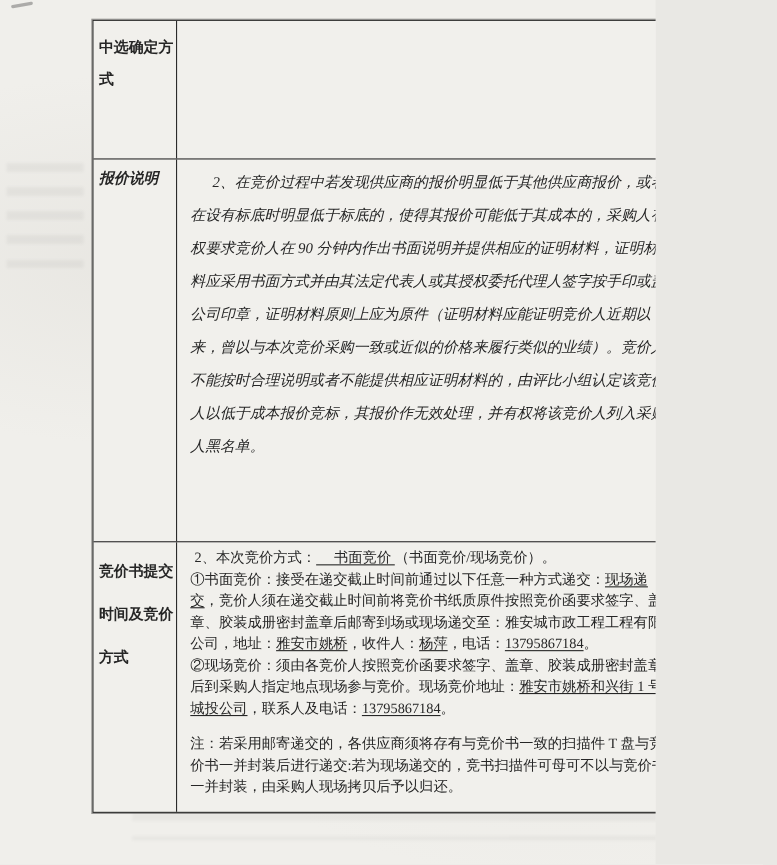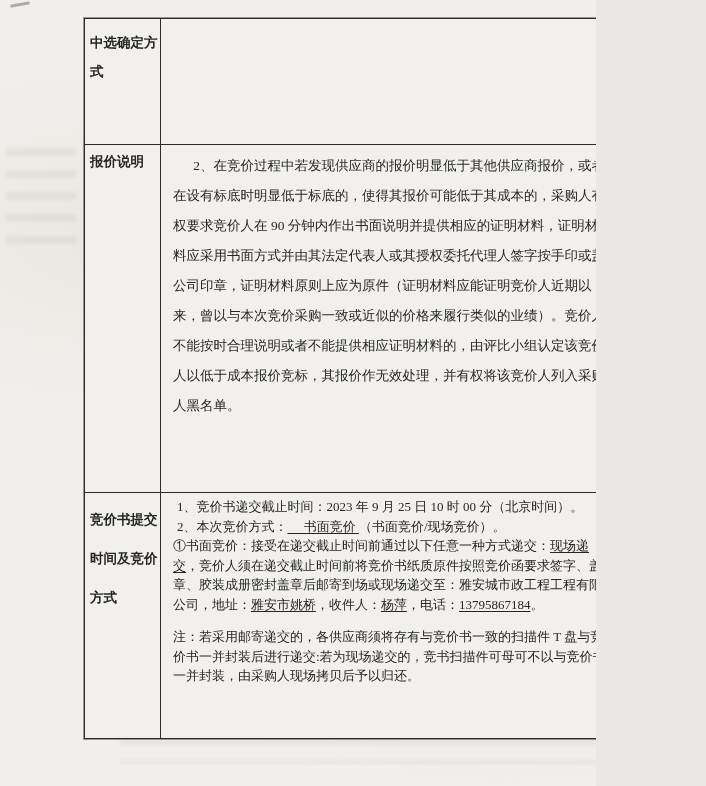--- a/index.html
+++ b/index.html
@@ -42,21 +42,21 @@
   .content-cell{flex:1 1 auto;box-sizing:border-box;min-width:0;}
   .para{margin:0;word-break:break-all;}
   .u-seg{text-decoration:underline;text-underline-offset:2px;text-decoration-thickness:1px;}
 
   
   .row-0{min-height:125px;}
   .row-0 .label-cell{line-height:29px;padding-top:9px;}
   .row-0 .content-cell{font-weight:bold;font-size:13.5px;line-height:20.4px;padding:5px 13px 2px 12px;}
 
   
-  .row-1{min-height:347px;}
+  .row-1{min-height:347px;font-style:italic;}
   .row-1 .label-cell{line-height:24px;padding-top:5px;}
   .row-1 .content-cell{font-size:13.5px;line-height:30px;padding:6px 13px 2px 12px;}
   .row-1 .para + .para{margin-top:0;}
 
   
   .row-2{min-height:245px;}
   .row-2 .label-cell{line-height:39px;padding-top:7px;}
   .row-2 .content-cell{font-size:13px;line-height:19.5px;padding:4px 10px 2px 12px;}
   .row-2 .para.gap-before{margin-top:13px;}
 
@@ -98,20 +98,20 @@
       </div>
       <div class="row row-1">
         <div class="label-cell">报价说明</div>
         <div class="content-cell">
           <p class="para" style="text-indent: 1.5em;"><span class="text-run">2、在竞价过程中若发现供应商的报价明显低于其他供应商报价，或者在设有标底时明显低于标底的，使得其报价可能低于其成本的，采购人有权要求竞价人在 90 分钟内作出书面说明并提供相应的证明材料，证明材料应采用书面方式并由其法定代表人或其授权委托代理人签字按手印或盖公司印章，证明材料原则上应为原件（证明材料应能证明竞价人近期以来，曾以与本次竞价采购一致或近似的价格来履行类似的业绩）。竞价人不能按时合理说明或者不能提供相应证明材料的，由评比小组认定该竞价人以低于成本报价竞标，其报价作无效处理，并有权将该竞价人列入采购人黑名单。</span></p>
         </div>
       </div>
       <div class="row row-2">
         <div class="label-cell">竞价书提交时间及竞价方式</div>
         <div class="content-cell">
-          <p class="para" style="text-indent: 0.3em;"><span class="text-run">1、竞价书递交截止时间：2023 年 9 月 25 日 10 时 00 分（北京时间）。</span></p>
           <p class="para" style="text-indent: 0.3em;"><span class="text-run">2、本次竞价方式：</span><span class="u-seg">　 书面竞价 </span><span class="text-run">（书面竞价/现场竞价）。</span></p>
           <p class="para" style="text-indent: 0em;"><span class="text-run">①书面竞价：接受在递交截止时间前通过以下任意一种方式递交：</span><span class="u-seg">现场递交</span><span class="text-run">，竞价人须在递交截止时间前将竞价书纸质原件按照竞价函要求签字、盖章、胶装成册密封盖章后邮寄到场或现场递交至：雅安城市政工程工程有限公司，地址：</span><span class="u-seg">雅安市姚桥</span><span class="text-run">，收件人：</span><span class="u-seg">杨萍</span><span class="text-run">，电话：</span><span class="u-seg">13795867184</span><span class="text-run">。</span></p>
+          <p class="para" style="text-indent: 0em;"><span class="text-run">②现场竞价：须由各竞价人按照竞价函要求签字、盖章、胶装成册密封盖章后到采购人指定地点现场参与竞价。现场竞价地址：</span><span class="u-seg">雅安市姚桥和兴街 1 号城投公司</span><span class="text-run">，联系人及电话：</span><span class="u-seg">13795867184</span><span class="text-run">。</span></p>
           <p class="para gap-before" style="text-indent: 0em;"><span class="text-run">注：若采用邮寄递交的，各供应商须将存有与竞价书一致的扫描件 T 盘与竞价书一并封装后进行递交:若为现场递交的，竞书扫描件可母可不以与竞价书一并封装，由采购人现场拷贝后予以归还。</span></p>
         </div>
       </div>
     </div>
 </div>
 
 </body></html>

